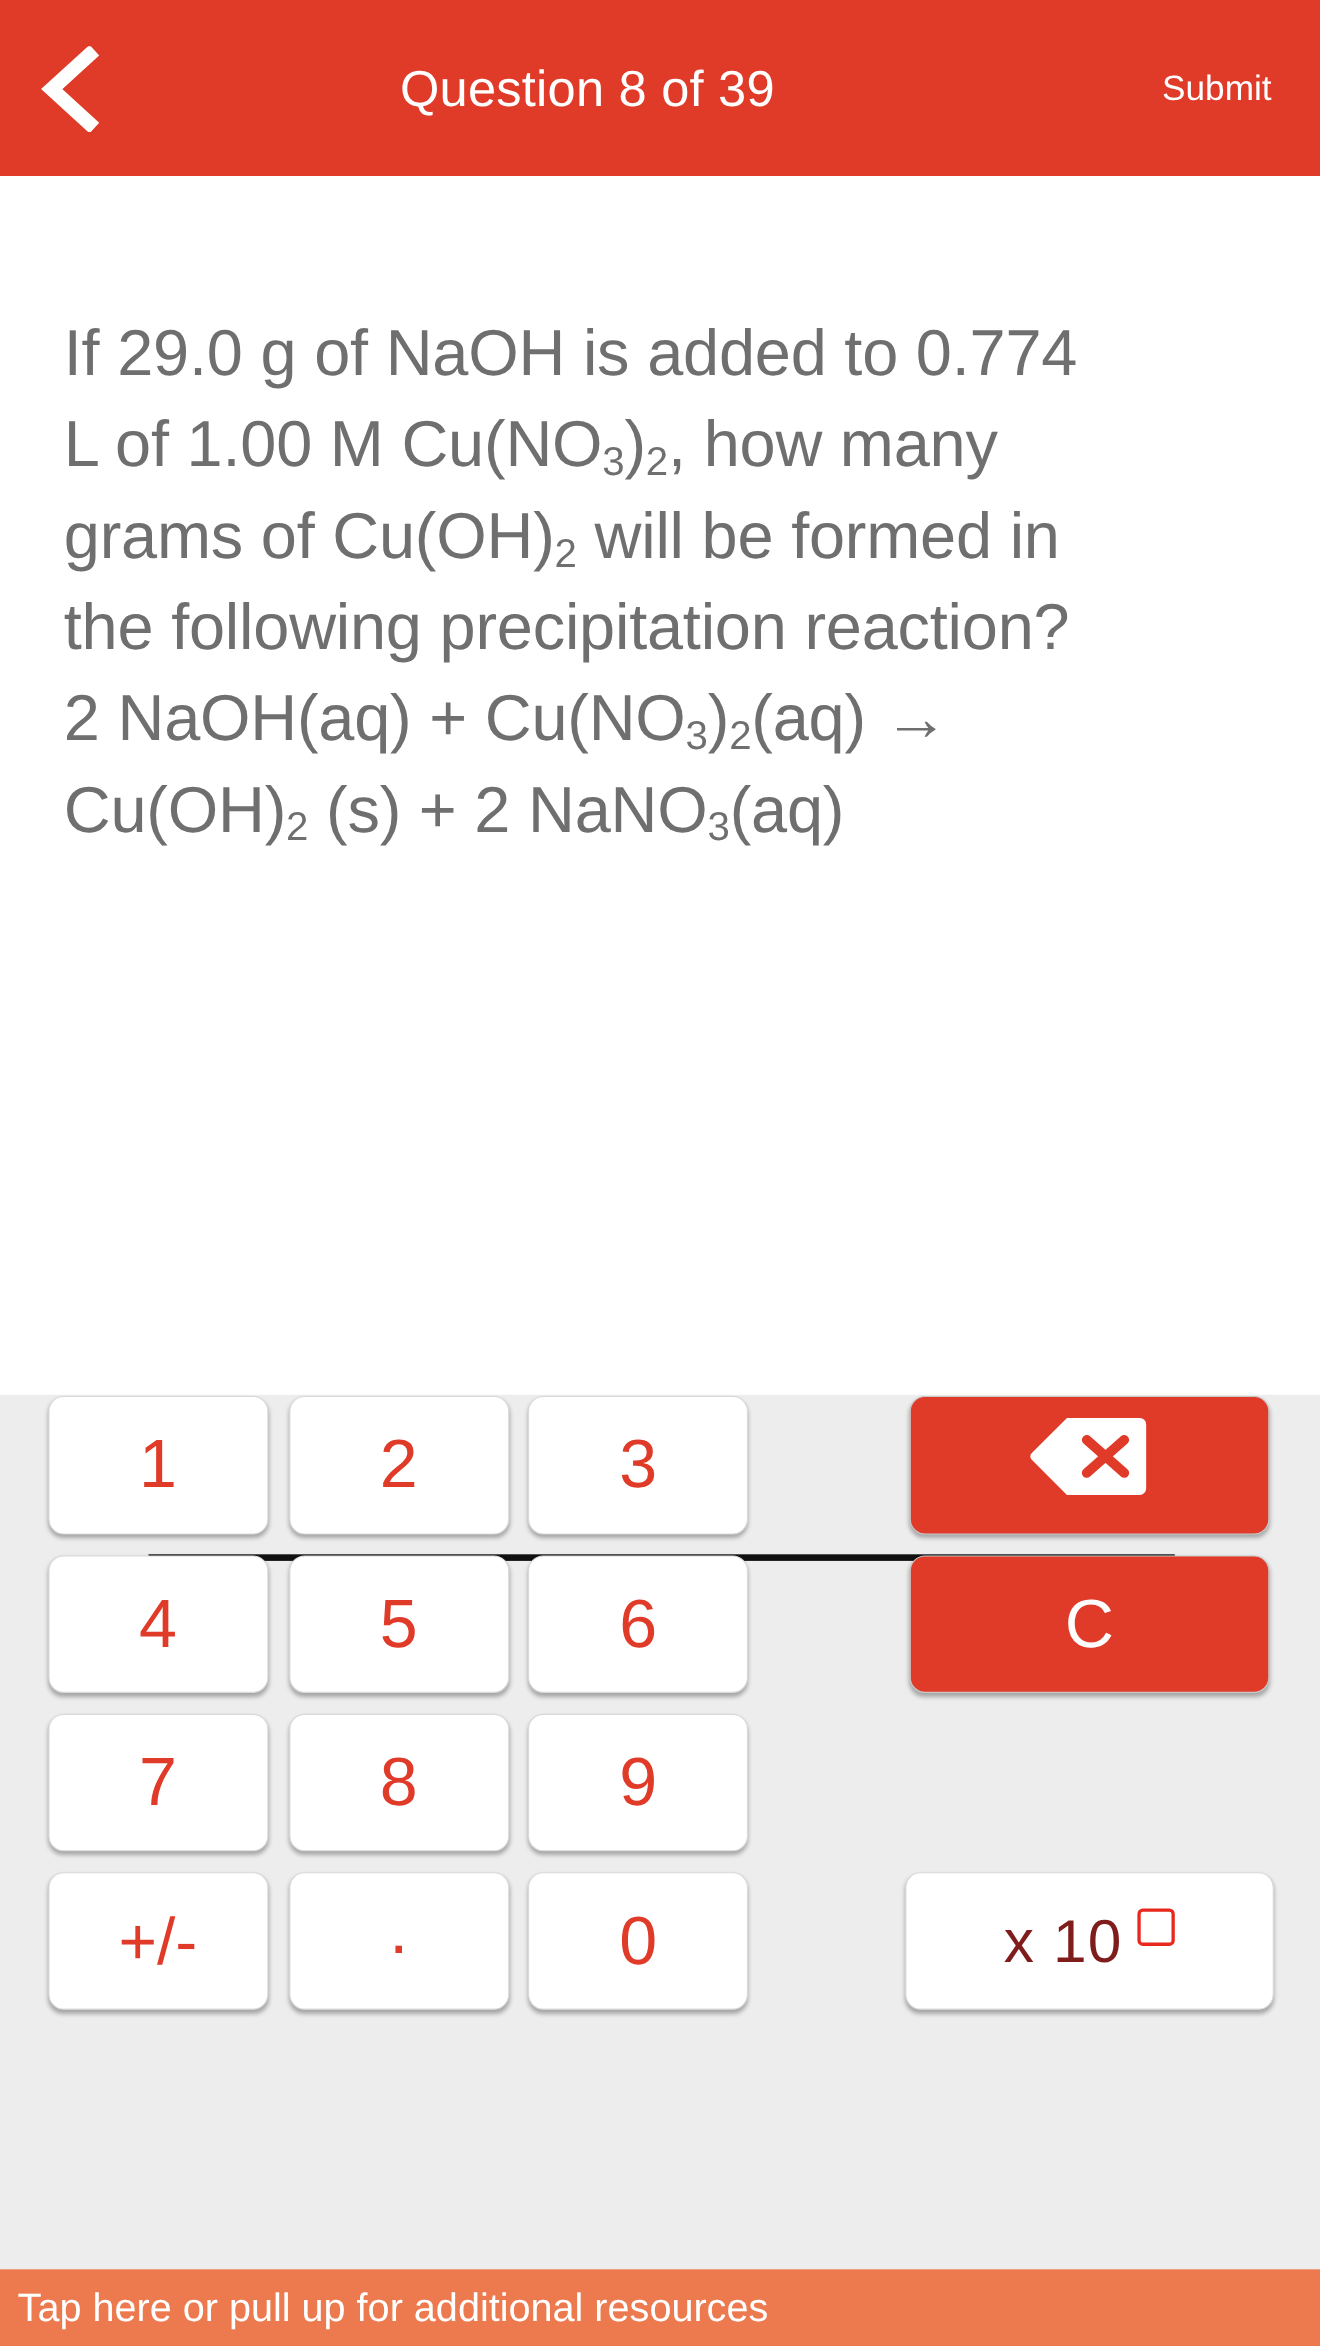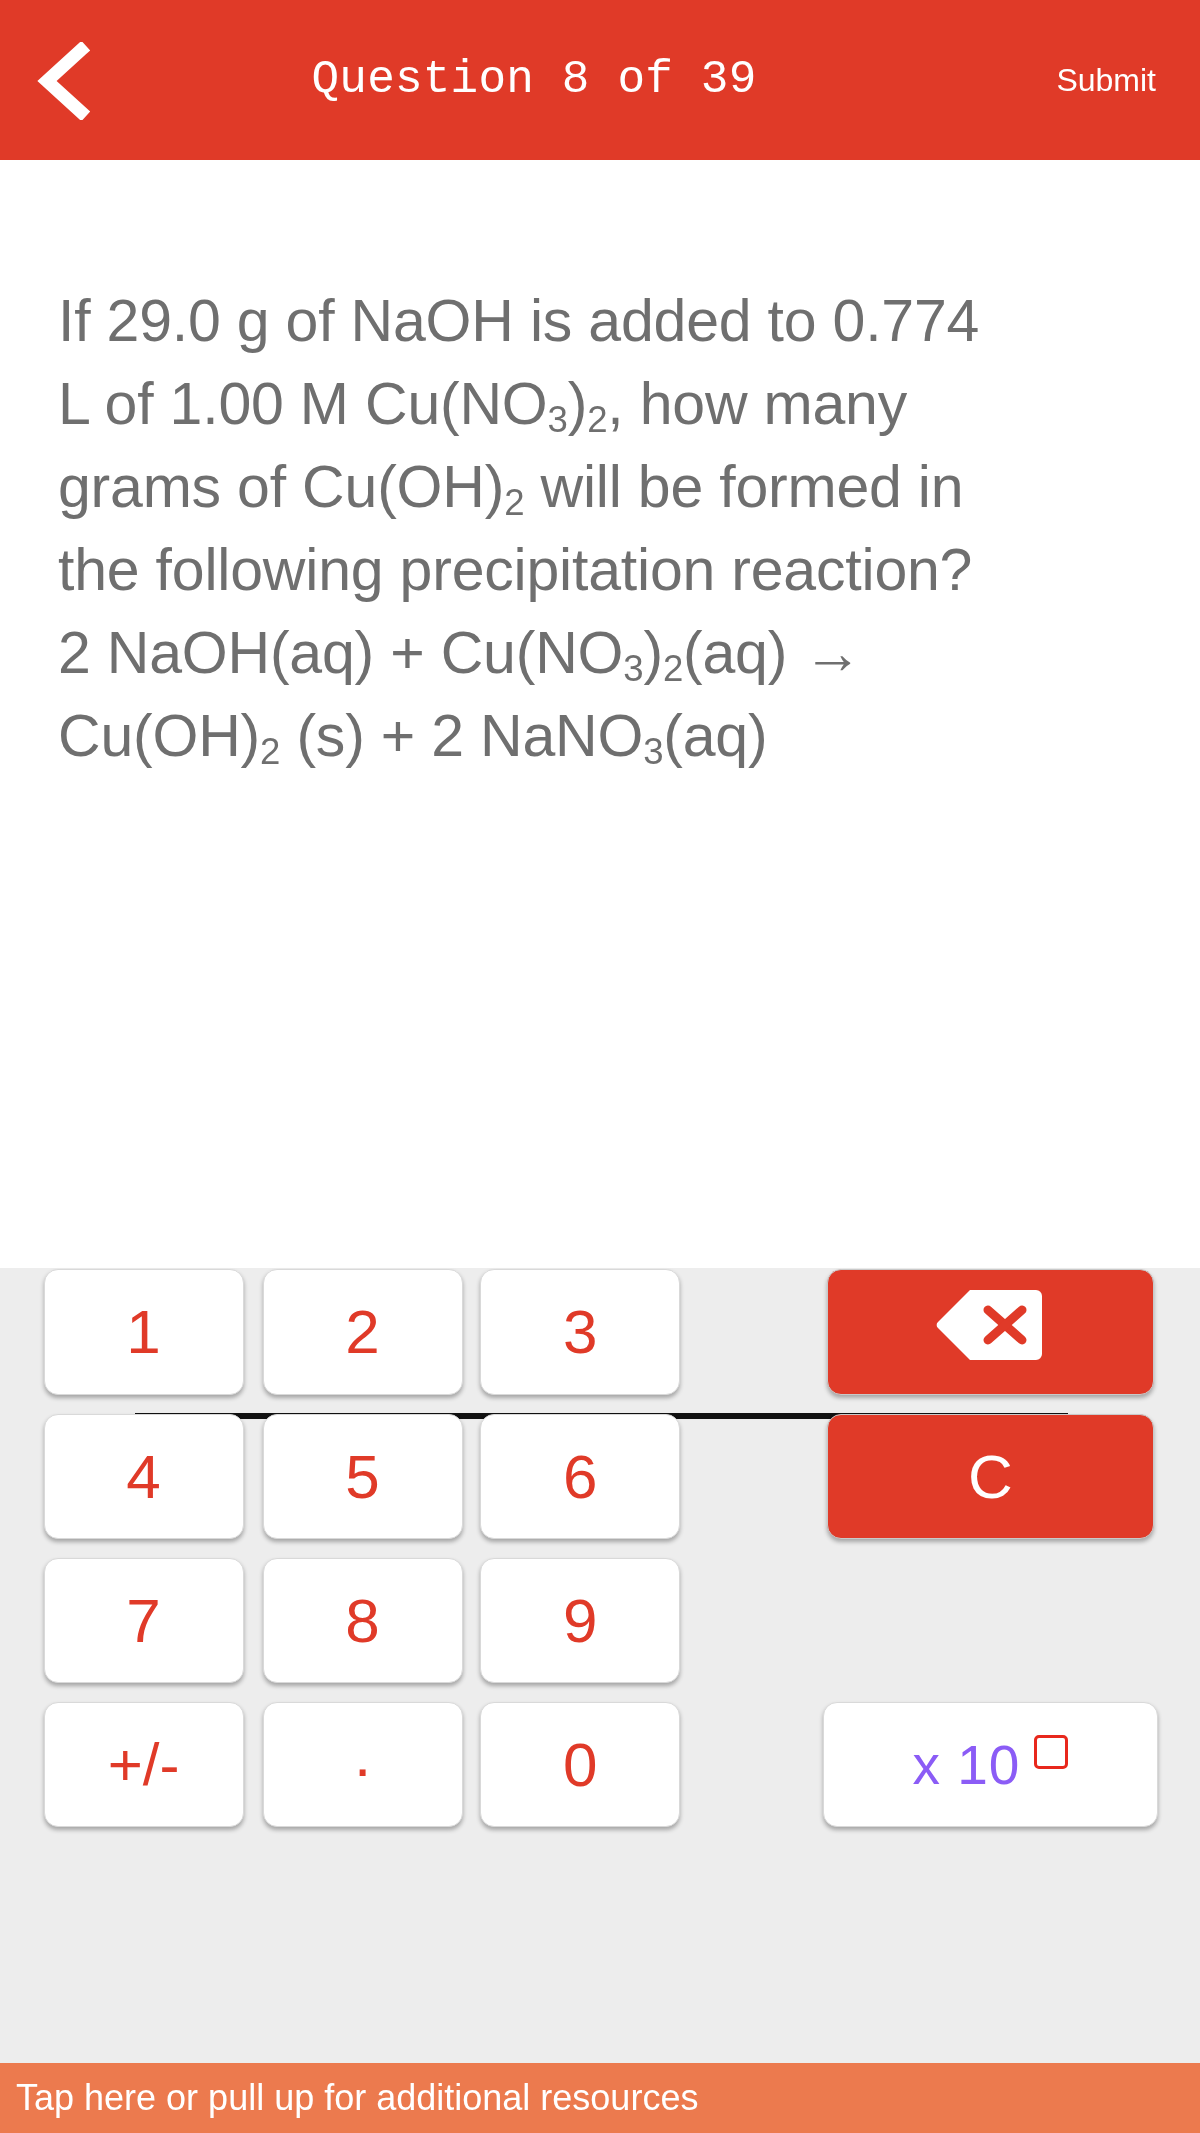--- a/index.html
+++ b/index.html
@@ -43,21 +43,20 @@
     left: 0;
     top: 0;
     width: 1068px;
     height: 160px;
     line-height: 160px;
     text-align: center;
     color: #ffffff;
     font-size: 46px;
     letter-spacing: 0.2px;
     pointer-events: none;
-    font-family: Liberation Mono, monospace;
   }
   #submit-button {
     position: absolute;
     right: 44px;
     top: 0;
     height: 160px;
     line-height: 160px;
     color: #ffffff;
     font-size: 32px;
     cursor: pointer;
@@ -158,21 +157,21 @@
     color: #FFFFFF;
     border: 1px solid #C9C9C9;
     box-shadow: 0 3px 4px rgba(0,0,0,0.30);
     font-size: 62px;
   }
   .key-dot { font-size: 62px; line-height: 0.4; padding-bottom: 18px; }
   .key-pm  { font-size: 60px; }
 
   #key-exp .exp-label {
     font-size: 55px;
-    color: #8b5cf6;
+    color: #7f1d1d;
     letter-spacing: 1px;
   }
   #key-exp .exp-box {
     display: inline-block;
     width: 34px;
     height: 34px;
     border: 3px solid #E8281C;
     border-radius: 5px;
     margin-left: 14px;
     margin-bottom: 26px;

